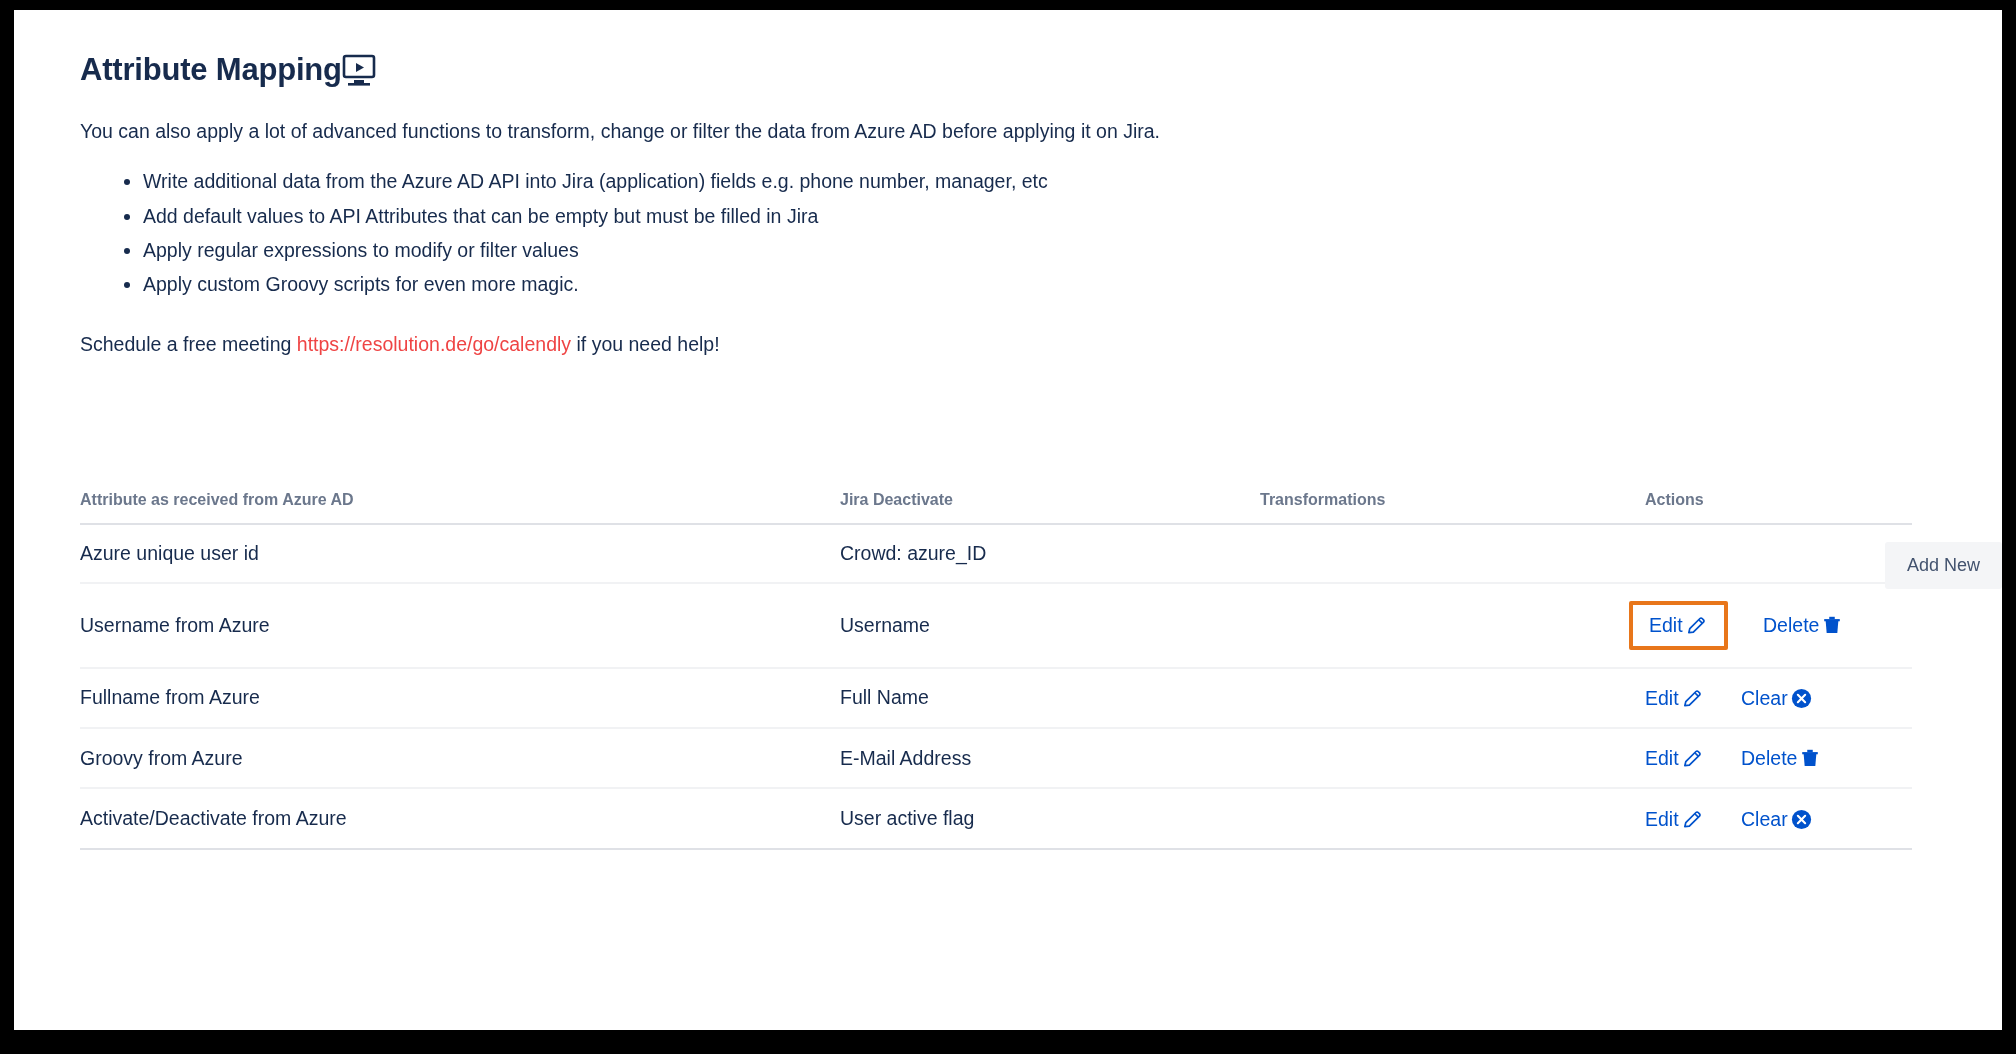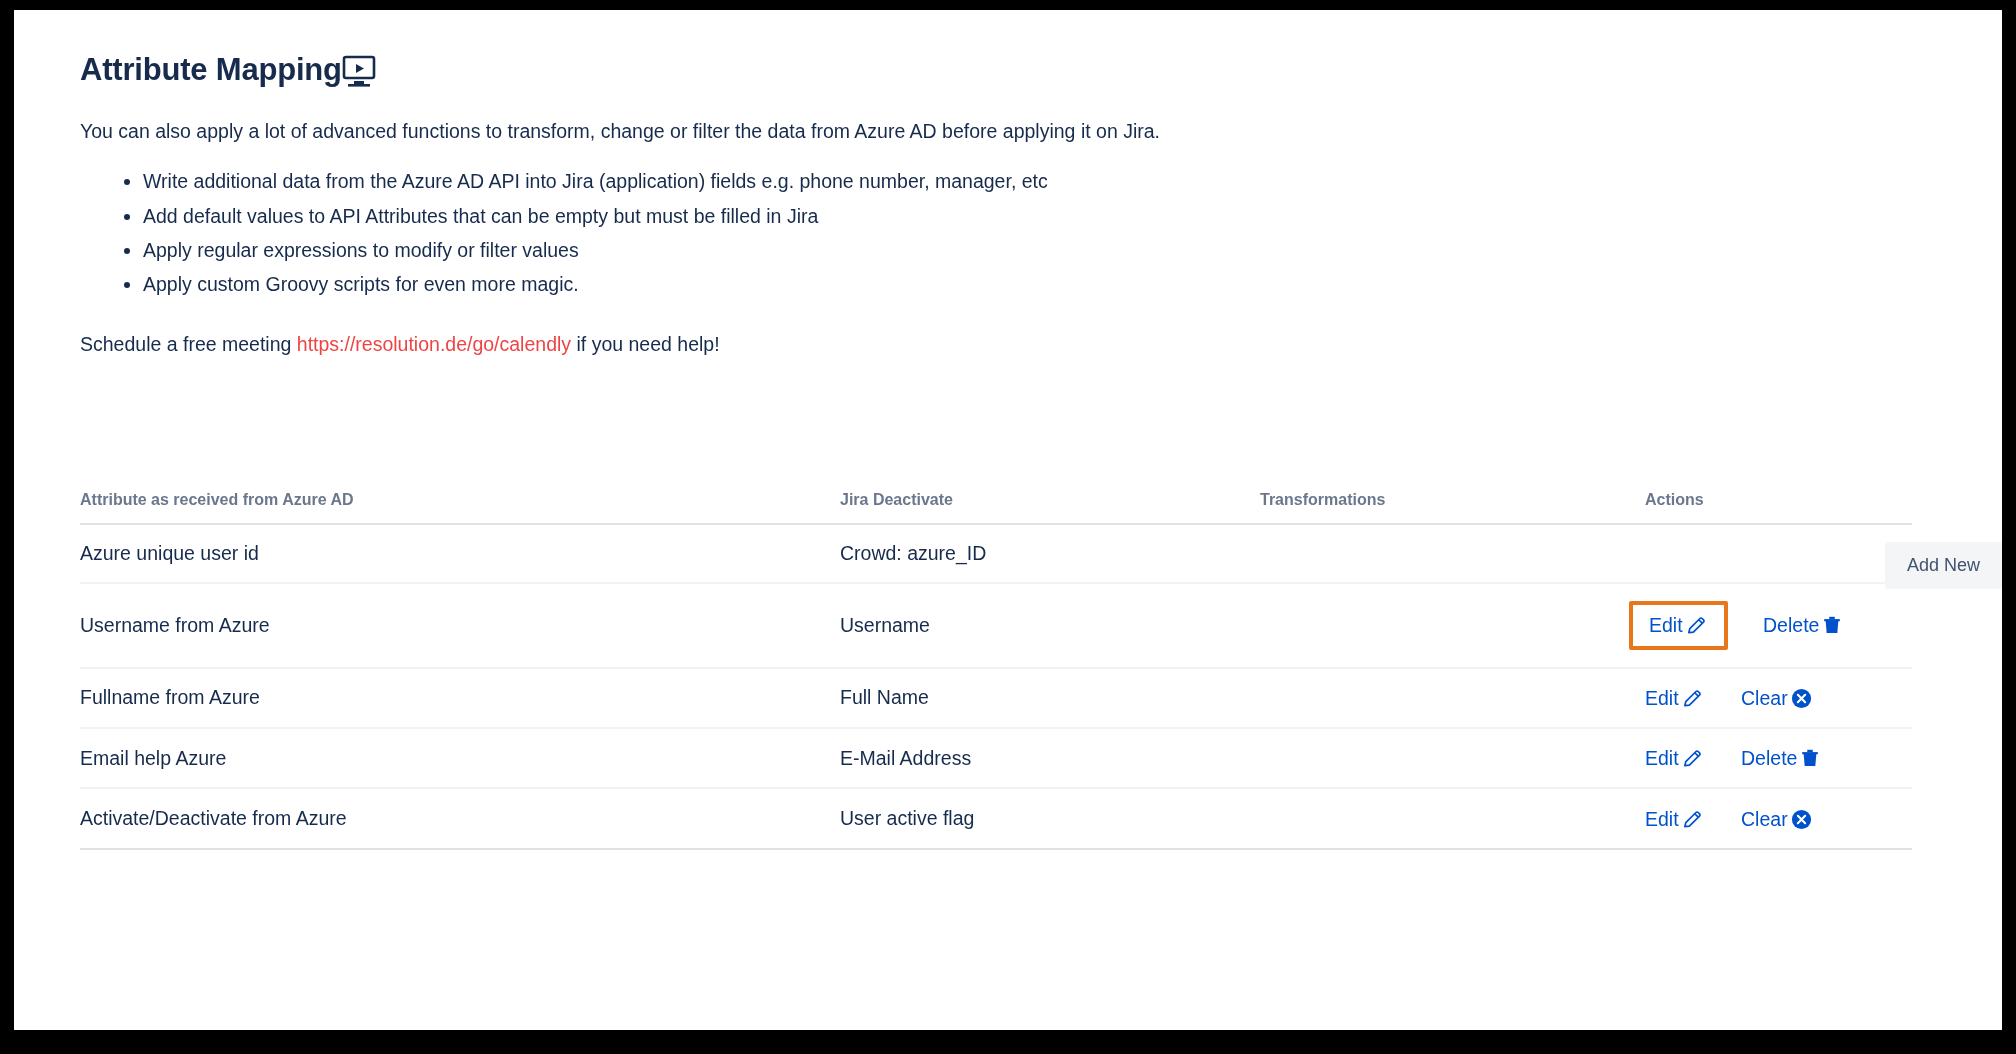--- a/index.html
+++ b/index.html
@@ -25,21 +25,21 @@
     overflow: hidden;
   }
   .inner {
     position: relative;
     padding: 0 0 0 66px;
   }
 
   
   .title-row {
     display: flex;
-    align-items: flex-end;
+    align-items: center;
     margin-top: 42px;
   }
   .page-title {
     font-size: 31px;
     font-weight: bold;
     color: #172b4d;
     letter-spacing: -0.2px;
   }
   .video-icon {
     width: 34px;
@@ -258,21 +258,21 @@
                     <svg class="icon-sm" width="23" height="23" viewBox="0 0 24 24" xmlns="http://www.w3.org/2000/svg">
                       <circle cx="12" cy="12" r="10" fill="#0052cc"></circle>
                       <path d="M8.2 8.2l7.6 7.6M15.8 8.2l-7.6 7.6" stroke="#ffffff" stroke-width="2.2" stroke-linecap="round"></path>
                     </svg>
                   </span>
                 </span>
               </td>
             </tr>
 
             <tr>
-              <td>Email help Azure</td>
+              <td>Groovy from Azure</td>
               <td>E-Mail Address</td>
               <td></td>
               <td class="actions-cell">
                 <span class="action">
                   <span>Edit</span>
                   <span>
                     <svg class="icon-sm" width="23" height="23" viewBox="0 0 24 24" xmlns="http://www.w3.org/2000/svg">
                       <path d="M4 19.5l1-4.2L15.6 4.7a1.6 1.6 0 0 1 2.3 0l1.4 1.4a1.6 1.6 0 0 1 0 2.3L8.7 18.9l-4.7.6z" fill="none" stroke="#0052cc" stroke-width="1.8" stroke-linejoin="round"></path>
                       <path d="M14.4 6l3.6 3.6" stroke="#0052cc" stroke-width="1.8"></path>
                     </svg>

